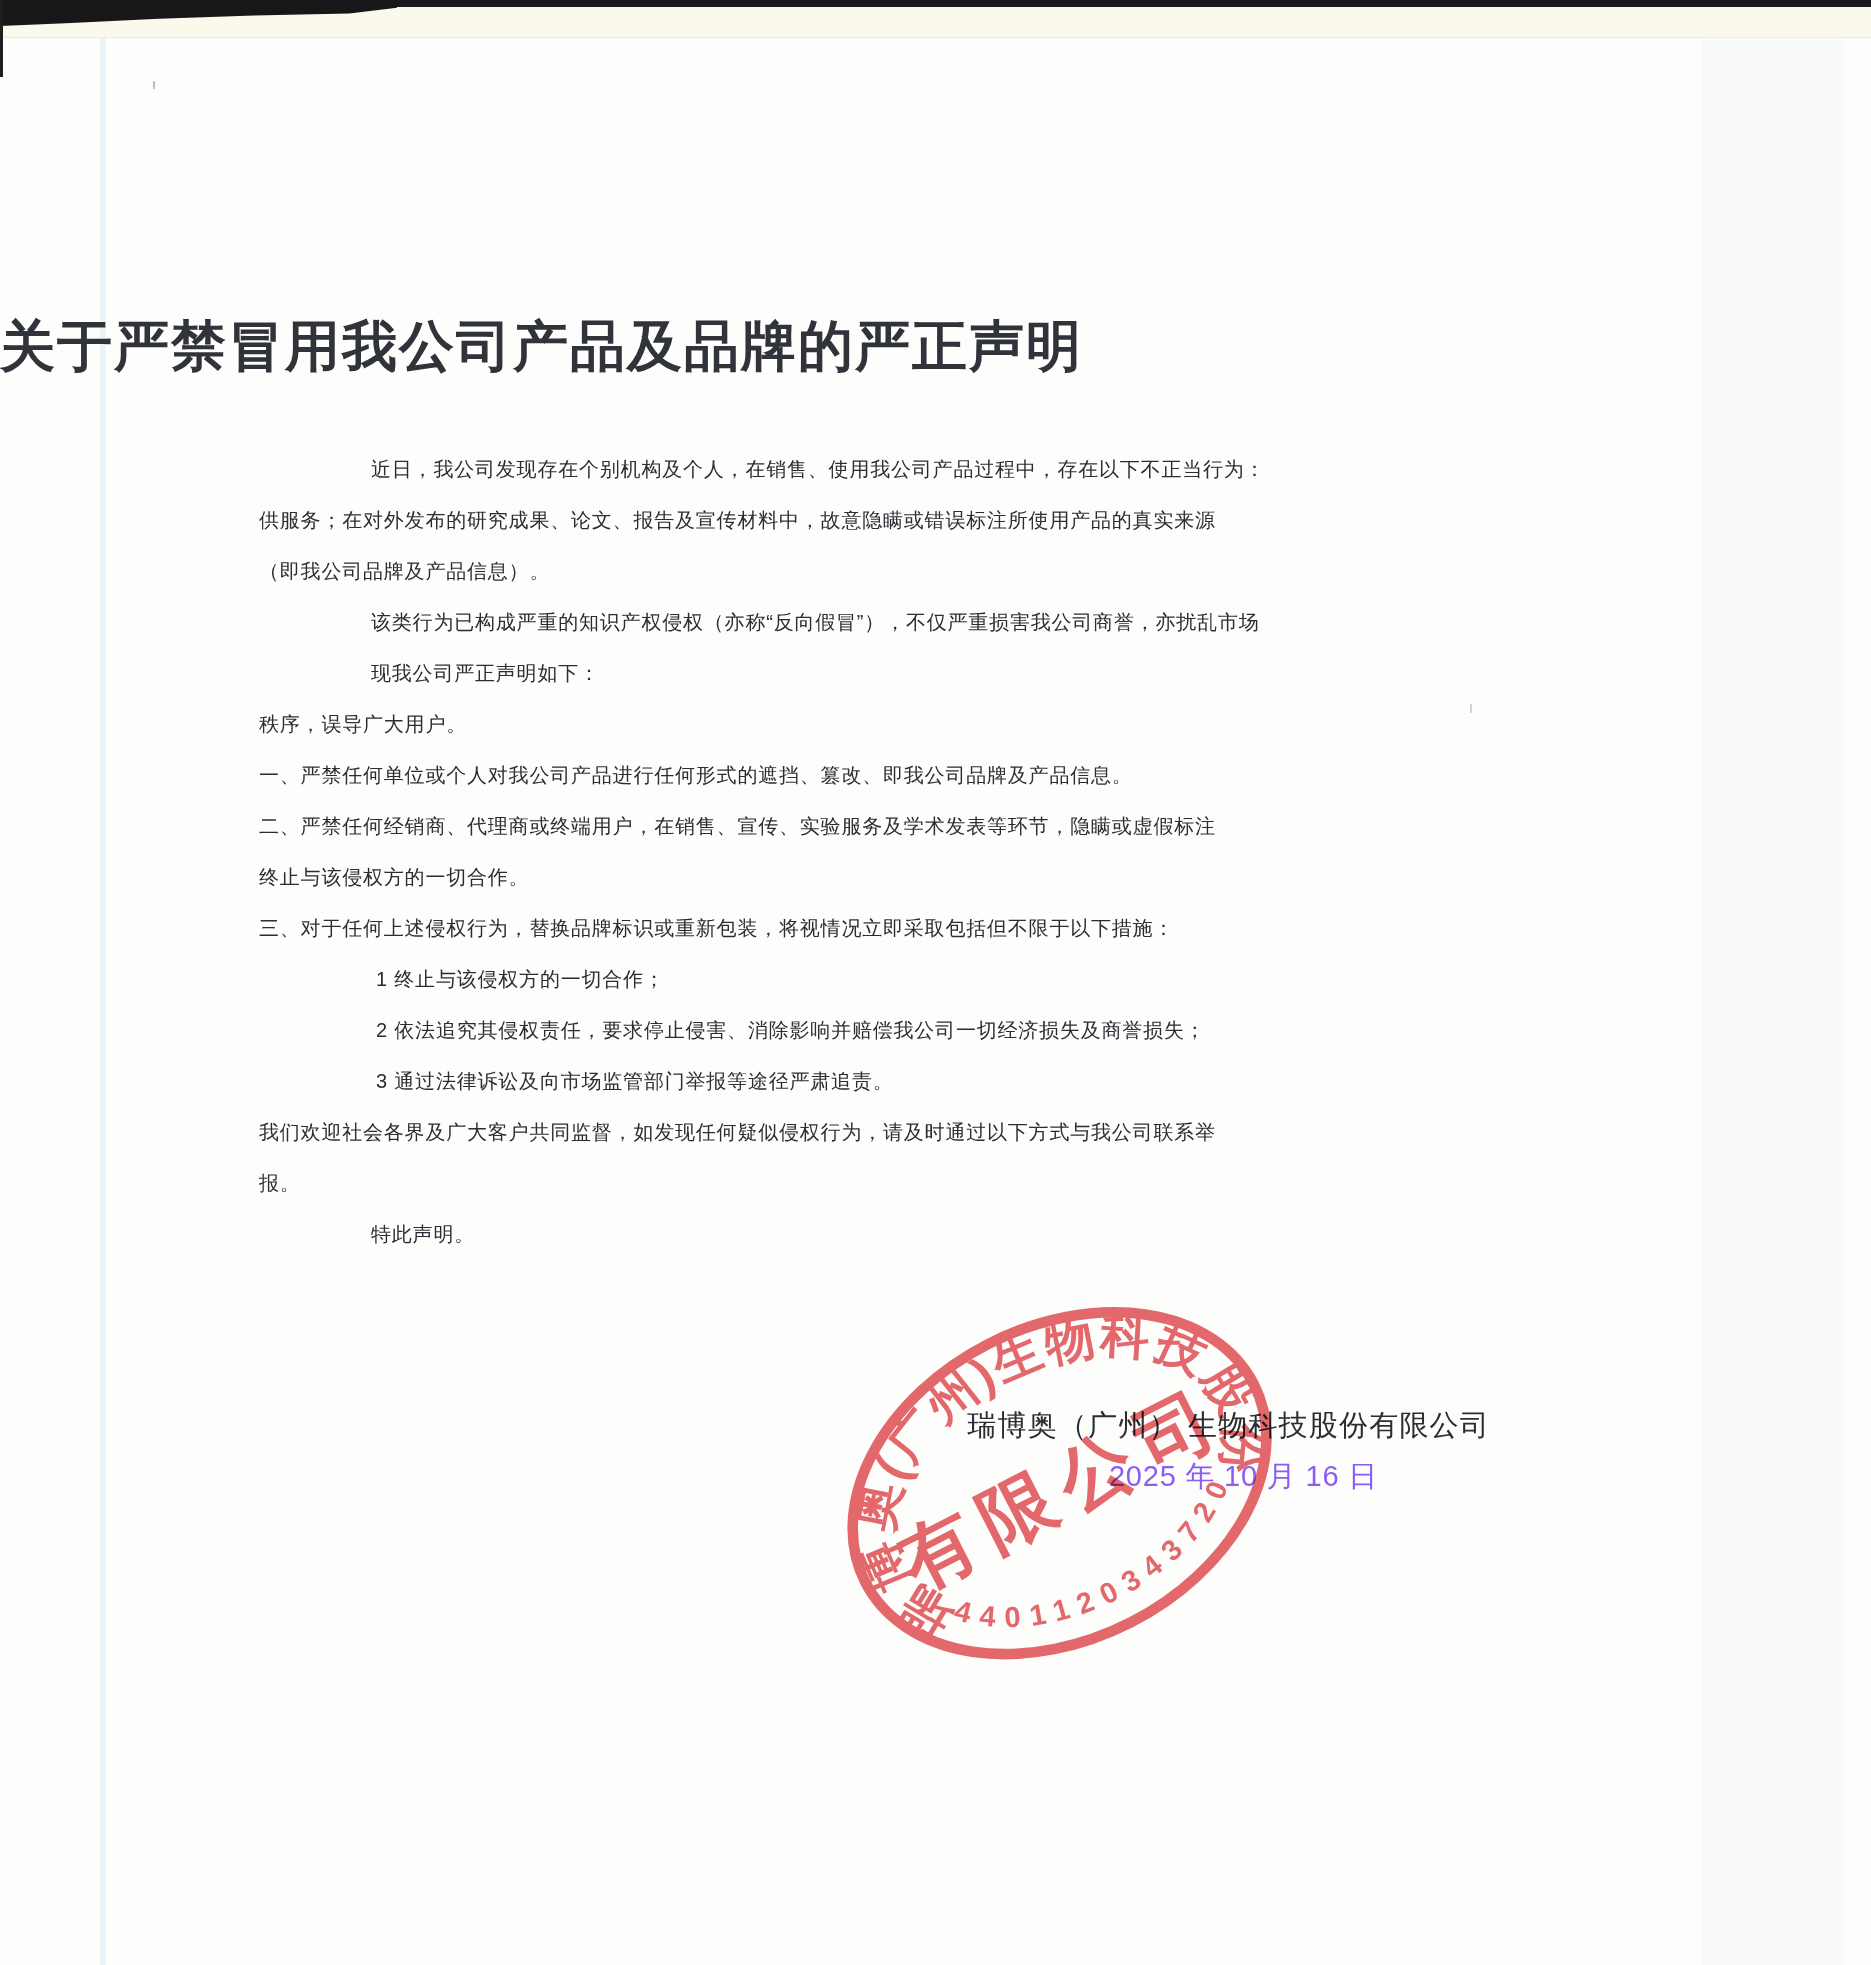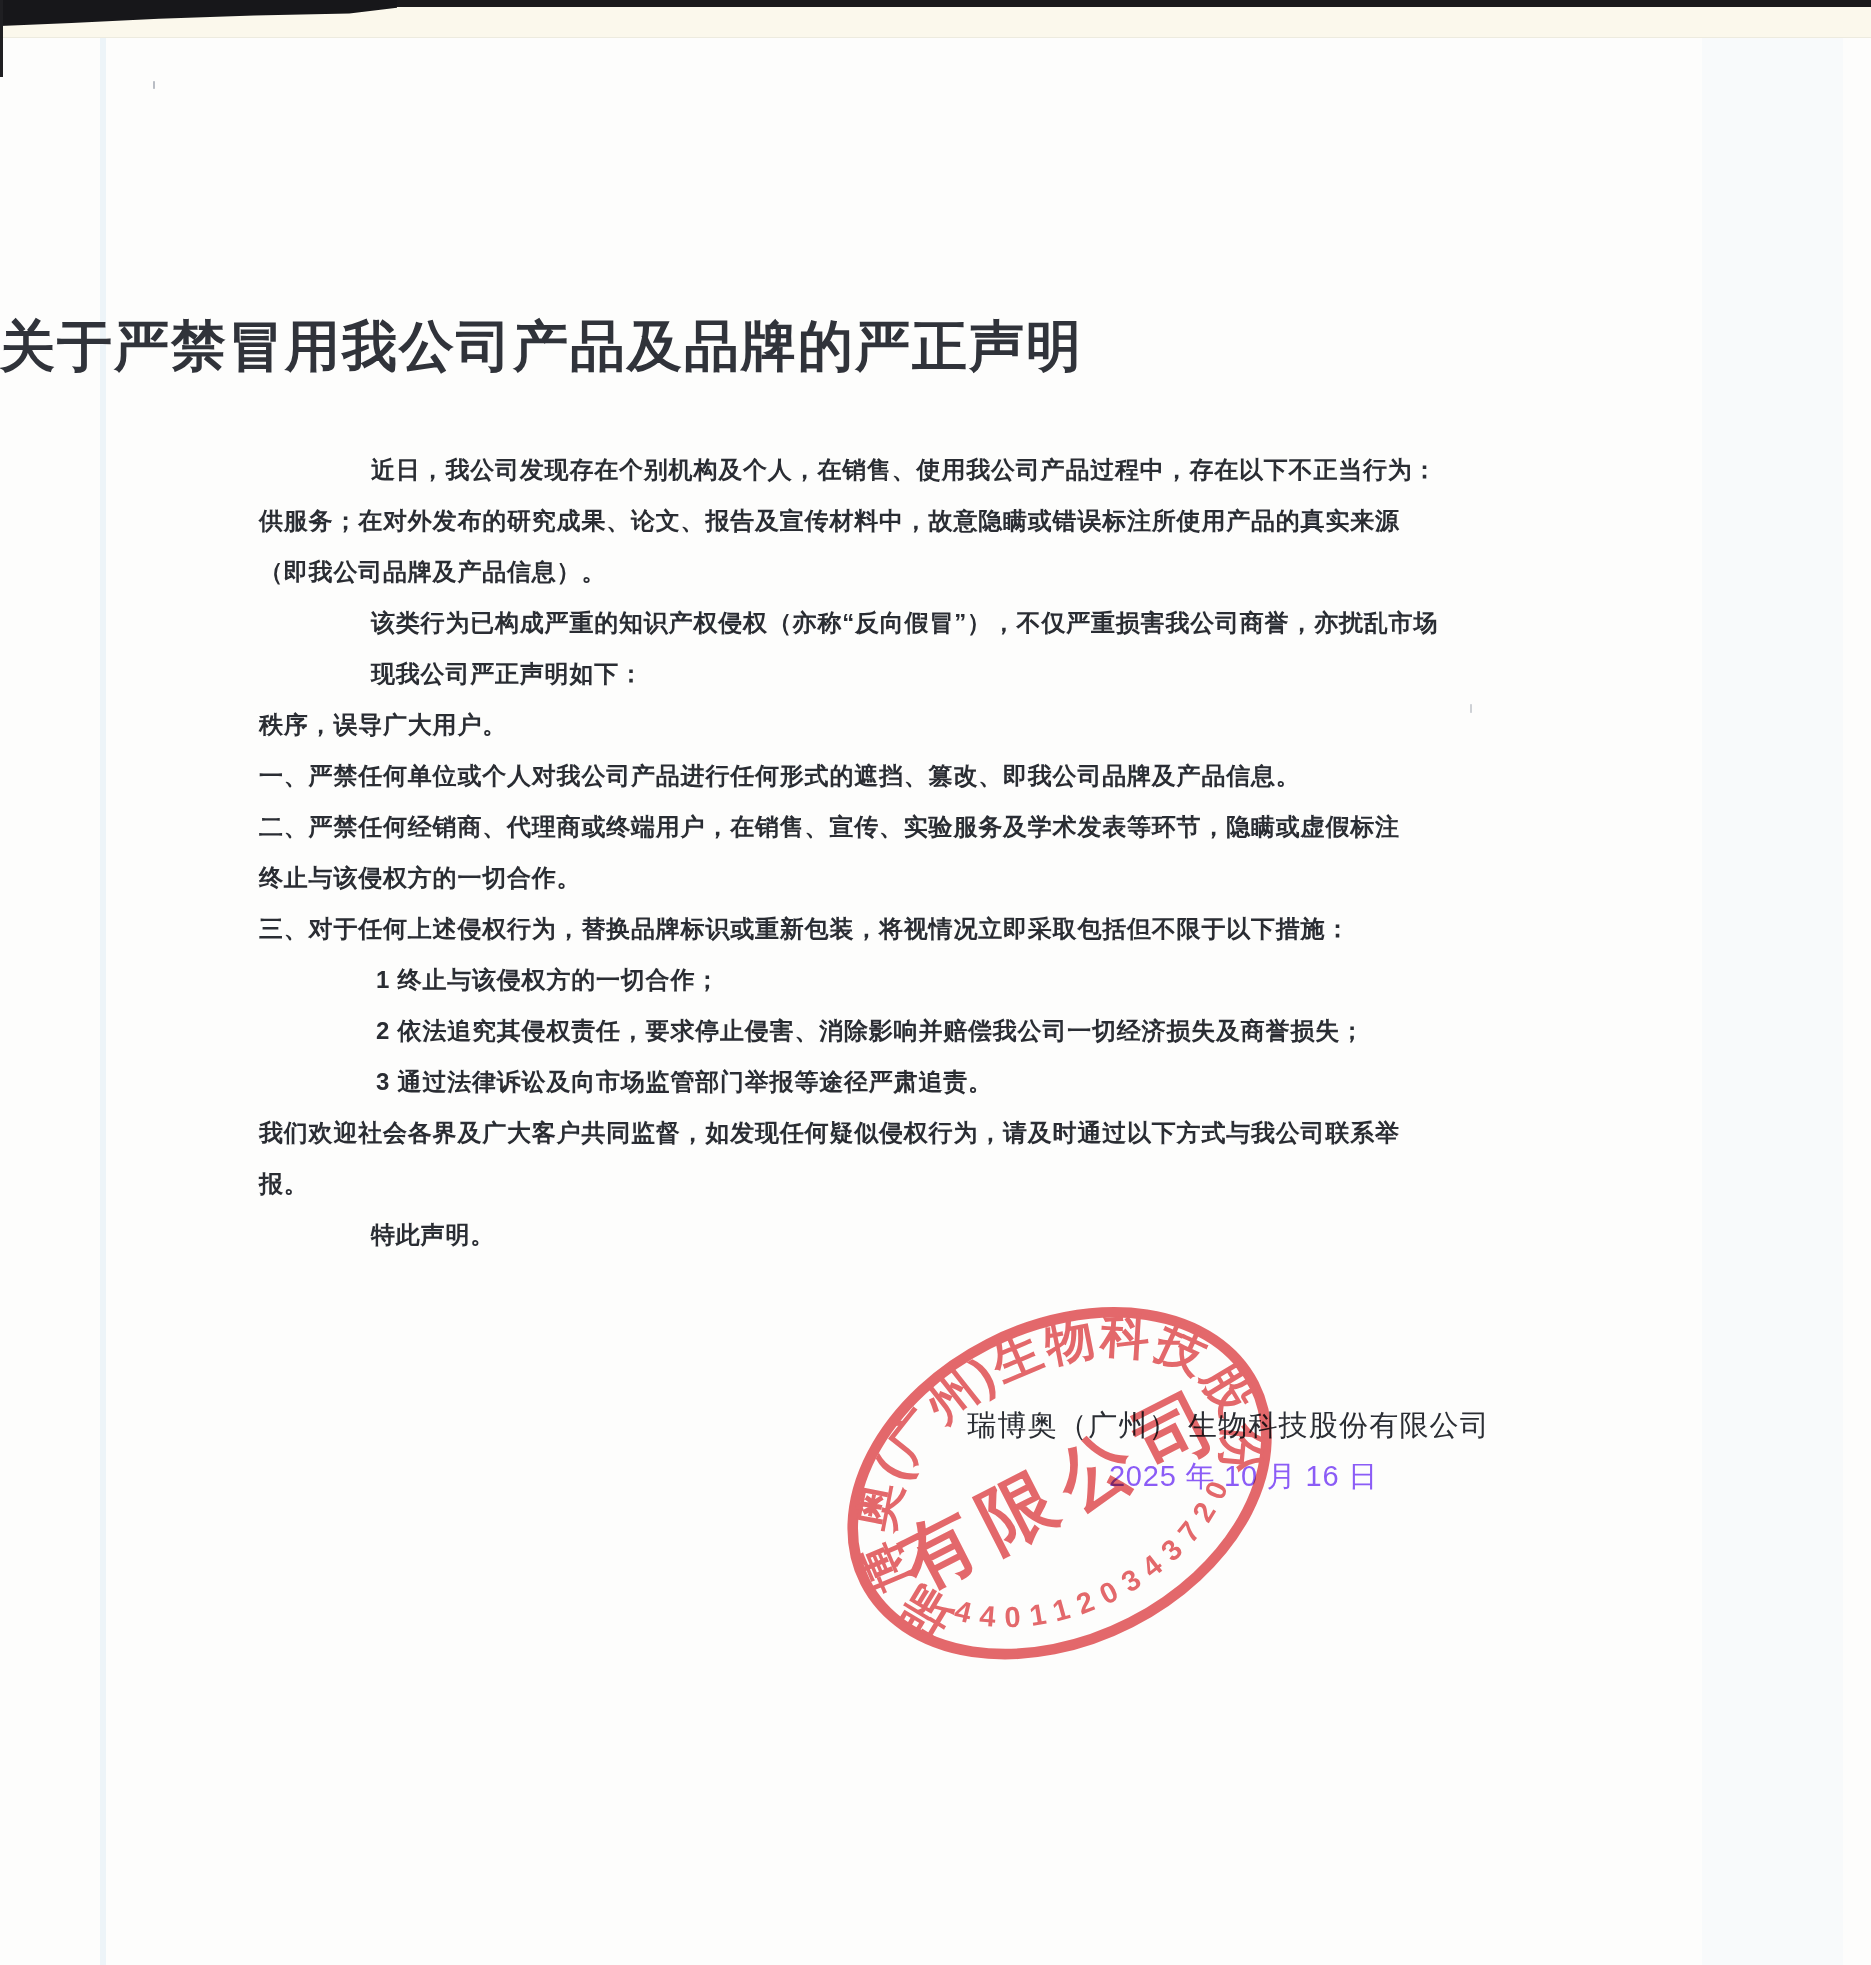--- a/index.html
+++ b/index.html
@@ -27,21 +27,21 @@
   .speck.s3{left:1470px;top:704px;width:1.6px;height:8.6px;opacity:.7;}
 
   
   .doc-title{
     position:absolute;left:0;top:310px;width:100%;
     text-align:left;font-size:55px;font-weight:600;letter-spacing:2px;color:#30333a;
     white-space:nowrap;
   }
   .body-text{
     position:absolute;left:259px;top:444px;width:1368px;
-    font-size:24px;letter-spacing:0.8px;color:#2a2d33;font-weight:700;
+    font-size:20px;letter-spacing:0.8px;color:#2a2d33;font-weight:400;
   }
   .body-text .line{height:51px;line-height:51px;white-space:nowrap;}
   .body-text .in1{padding-left:112px;}
   .body-text .in2{padding-left:117px;}
 
   .sig-company{
     position:absolute;top:1406px;right:382px;
     font-size:29px;letter-spacing:1.2px;color:#2a2d33;font-weight:500;white-space:nowrap;text-align:right;
   }
   .sig-date{

